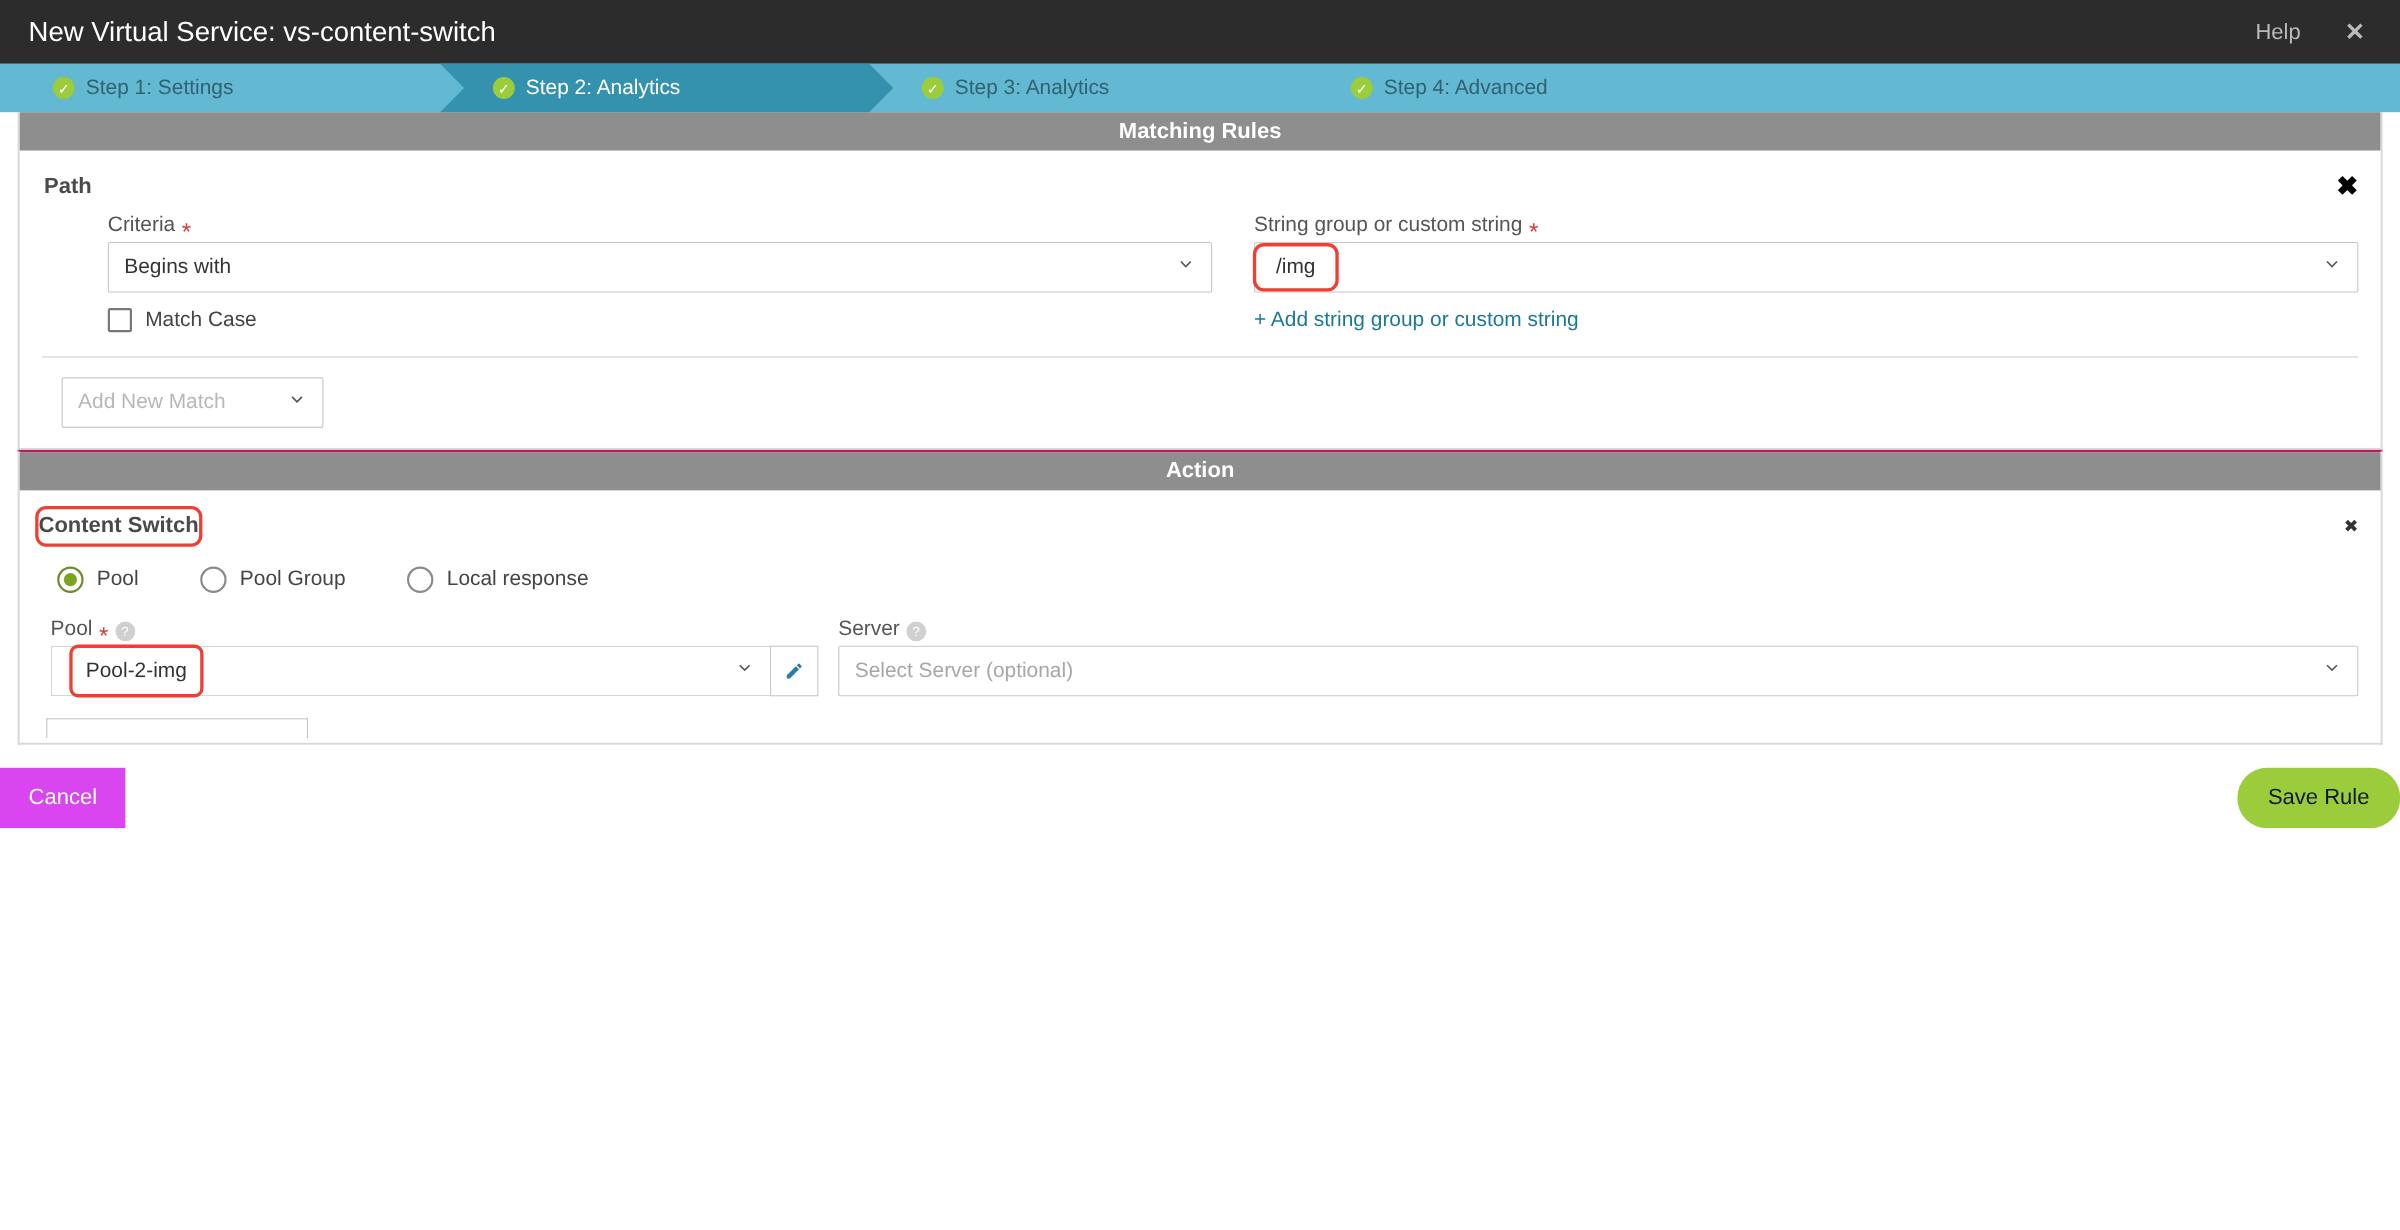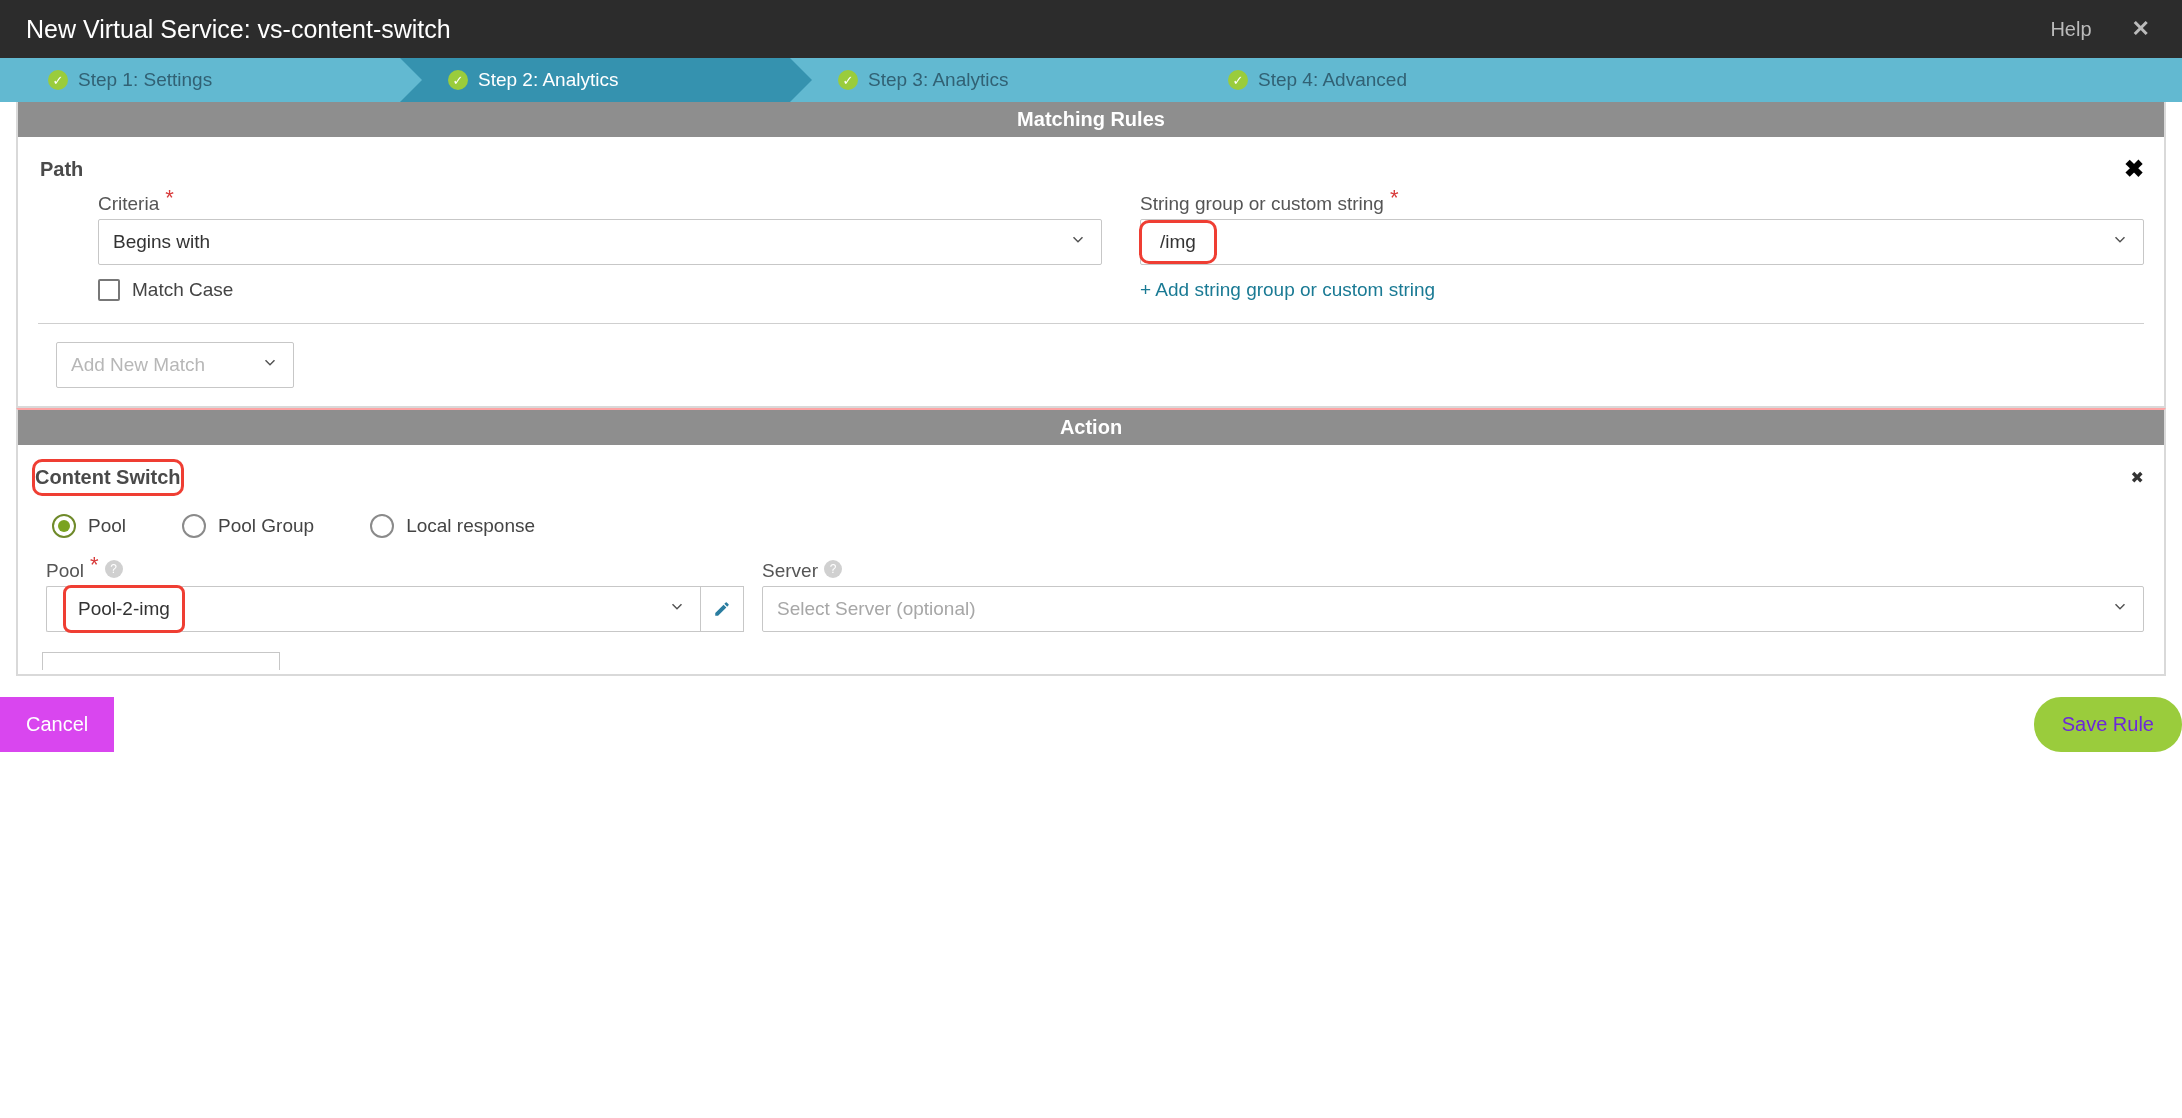--- a/index.html
+++ b/index.html
@@ -30,21 +30,21 @@
   .card { border: 2px solid #d9d9d9; border-top: none; margin: 0 16px; }
   .section-header { background: #8e8e8e; color: #fff; text-align: center; font-size: 20px; font-weight: 600; padding: 6px 0; }
   .section-body { background: #fff; padding: 0 0 18px 0; position: relative; }
 
   .subheader { display: flex; justify-content: space-between; align-items: center; padding: 18px 20px 6px 22px; }
   .subheader .label { font-size: 20px; font-weight: 700; color: #4a4a4a; }
   .subheader .remove-x { font-size: 24px; font-weight: 900; color: #000; cursor: pointer; }
 
   .form-row { display: flex; gap: 38px; padding: 4px 20px 0 80px; }
   .col { flex: 1; }
-  .field-label { font-size: 19px; color: #555; margin-bottom: 4px; display: flex; align-items: flex-start; gap: 6px; }
+  .field-label { font-size: 19px; color: #555; margin-bottom: 4px; display: flex; align-items: flex-end; gap: 6px; }
   .req { color: #d83a3a; font-size: 22px; line-height: 10px; }
   .help-q { width: 18px; height: 18px; border-radius: 50%; background: #d0d0d0; color: #fff; font-size: 12px; display: inline-flex; align-items: center; justify-content: center; }
 
   .select, .textish {
     border: 1px solid #c7c7c7; height: 46px; border-radius: 2px; display: flex; align-items: center;
     padding: 0 14px; font-size: 19px; color: #333; background: #fff; position: relative; cursor: pointer;
   }
   .select .chev, .textish .chev {
     position: absolute; right: 14px; top: 50%; transform: translateY(-50%);
   }
@@ -83,21 +83,21 @@
   .select-with-edit .select { flex: 1; border-top-right-radius: 0; border-bottom-right-radius: 0; border-right: none; }
   .edit-btn { width: 44px; border: 1px solid #c7c7c7; display: flex; align-items: center; justify-content: center; cursor: pointer; }
   .edit-btn svg { width: 18px; height: 18px; fill: #2a7da0; }
 
   .pool-value-box { padding: 2px 12px; }
   .pool-value-box.hl-red { border-radius: 8px; display: inline-block; }
 
   
   .footer { position: relative; margin-top: 18px; }
   .cancel-btn { position: absolute; left: 0; bottom: 0; background: #d946ef; color: #fff; font-size: 20px; padding: 16px 26px; cursor: pointer; }
-  .save-btn   { position: absolute; right: 0; bottom: 0; background: #9acc3c; color: #6d28d9; font-size: 20px; padding: 16px 28px; cursor: pointer; border-radius: 27px; }
+  .save-btn   { position: absolute; right: 0; bottom: 0; background: #9acc3c; color: #0f172a; font-size: 20px; padding: 16px 28px; cursor: pointer; border-radius: 27px; }
   .footer-pad { height: 58px; }
 
   .tiny-box { border: 1px solid #c7c7c7; width: 238px; height: 18px; margin: 20px 0 0 24px; border-bottom: none; }
 </style>
 </head>
 <body>
 
 <div class="titlebar">
   <div class="title">New Virtual Service: vs-content-switch</div>
   <div class="help">Help</div>
@@ -178,21 +178,21 @@
         <span class="chev">
           <svg viewBox="0 0 24 24">
               <polyline points="6 9 12 15 18 9"></polyline>
             </svg>
         </span>
       </div>
     </div>
   </div>
 </div>
 
-<div class="card" style="margin-top:0; border-top:2px solid #fca5a5;">
+<div class="card" style="margin-top:0; border-top:2px solid #be185d;">
   <div class="section-header">Action</div>
   <div class="section-body" style="padding-bottom:4px;">
     <div class="cs-title-wrap">
       <span class="cs-title hl-red">Content Switch</span>
       <span class="remove-x">✖</span>
     </div>
 
     <div class="radio-row">
       <div class="radio-item selected">
         <span class="radio-outer">

